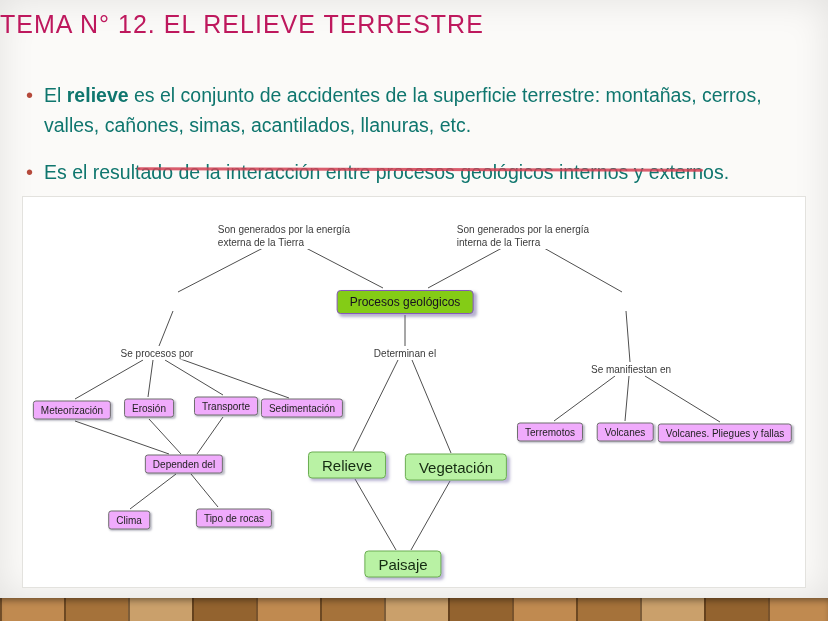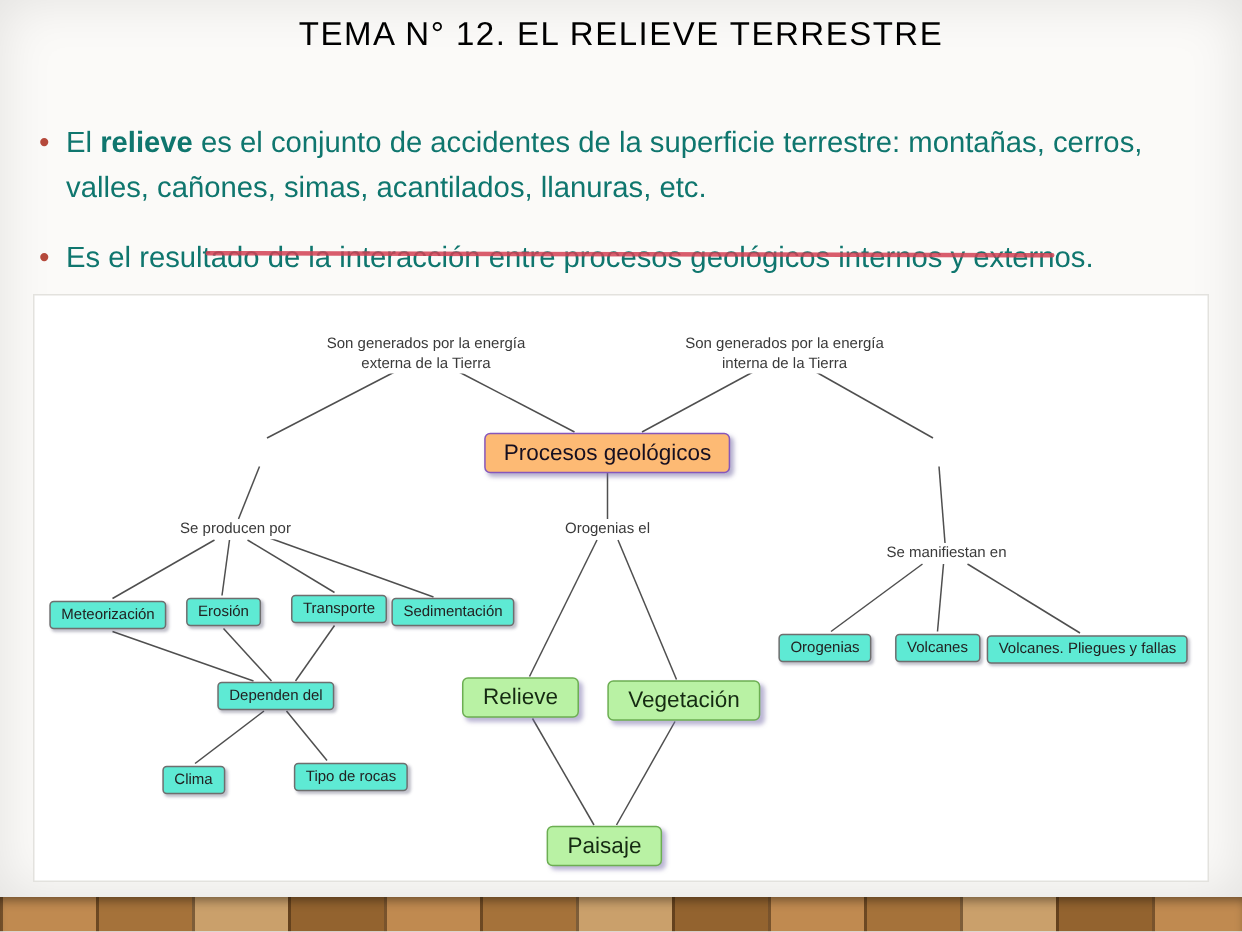--- a/index.html
+++ b/index.html
@@ -15,59 +15,59 @@
       repeating-linear-gradient(90deg, #c08a50 0 64px, #a5723a 64px 128px, #caa06b 128px 192px, #93632f 192px 256px);
     box-shadow: inset 0 5px 7px -3px rgba(0,0,0,.45);
   }
   .slide{
     position:absolute;left:0;top:0;right:0;bottom:23px;
     background:#fbfaf8;
     box-shadow: inset 0 0 36px rgba(0,0,0,.10);
   }
   .title{
     position:absolute;left:0;top:10px;width:100%;
-    text-align:center;font-size:22px;letter-spacing:1px;
-    color:#000000;font-weight:400;
+    font-size:25px;letter-spacing:1px;
+    color:#be185d;font-weight:400;
   }
   .bullets{position:absolute;left:26px;top:80px;width:760px;}
   .bullet-row{display:flex;gap:11px;margin-bottom:17px;}
   .bullet-dot{color:#b5493b;font-size:20px;line-height:30px;flex:0 0 auto;}
   .bullet-text{font-size:19.5px;line-height:30px;color:#0f766e;width:748px;}
   .bullet-text b{font-weight:bold;}
   .strike{
     position:absolute;left:137px;top:168px;width:566px;height:2.5px;
     background:#d24054;opacity:.85;transform:rotate(.15deg);border-radius:2px;
   }
   .cmap{
     position:absolute;left:22px;top:196px;width:784px;height:392px;
     background:#ffffff;border:1px solid #e3e2de;box-sizing:border-box;
   }
   .cmap svg{position:absolute;left:0;top:0;}
   .n{position:absolute;transform:translate(-50%,-50%);white-space:nowrap;z-index:2;}
   .phrase{
-    font-size:10px;color:#3a3a3a;text-align:center;line-height:1.3;
+    font-size:10px;color:#3a3a3a;line-height:1.3;
     white-space:pre-line;background:#fff;padding:0 2px;
   }
   .nbox{
-    font-size:10px;color:#222;background:#5eead4;border:1px solid #6e6e6e;
+    font-size:10px;color:#222;background:#f0abfc;border:1px solid #6e6e6e;
     border-radius:3px;padding:3px 7px;
     box-shadow:1.5px 1.5px 2px rgba(60,60,90,.32);
   }
   .ngreen-sm{
     font-size:9px;color:#1d2e1a;background:#baf2a6;border:1px solid #5fa44a;
     border-radius:4px;padding:2px 7px;
     box-shadow:2px 2px 2.5px rgba(120,110,175,.5);
   }
   .ngreen-lg{
     font-size:15px;color:#152b12;background:#b9f2a4;border:1px solid #6cae52;
     border-radius:4px;padding:4px 13px;
     box-shadow:2.5px 2.5px 3px rgba(120,110,170,.5);
   }
   .npurple{
-    font-size:15px;color:#160f20;background:#fdba74;border:1px solid #8657bb;
+    font-size:12px;color:#160f20;background:#84cc16;border:1px solid #8657bb;
     border-radius:4px;padding:4px 12px;
     box-shadow:2.5px 2.5px 3px rgba(110,100,160,.5);
   }
   line{stroke:#4f4f4f;stroke-width:1;}
 </style>
 </head>
 <body>
 
 <div class="stage">
   <div class="slide">
@@ -118,37 +118,37 @@
         <line x1="622" y1="179" x2="697" y2="225"></line>
       </svg>
 
       <div class="n phrase" style="left:261px;top:39px">Son generados por la energía
 externa de la Tierra</div>
       <div class="n phrase" style="left:500px;top:39px">Son generados por la energía
 interna de la Tierra</div>
 
       <div class="n npurple" style="left:382px;top:105px">Procesos geológicos</div>
 
-      <div class="n phrase" style="left:134px;top:156px">Se producen por</div>
-      <div class="n phrase" style="left:382px;top:156px">Orogenias el</div>
+      <div class="n phrase" style="left:134px;top:156px">Se procesos por</div>
+      <div class="n phrase" style="left:382px;top:156px">Determinan el</div>
       <div class="n phrase" style="left:608px;top:172px">Se manifiestan en</div>
 
       <div class="n nbox" style="left:49px;top:213px">Meteorización</div>
       <div class="n nbox" style="left:126px;top:211px">Erosión</div>
       <div class="n nbox" style="left:203px;top:209px">Transporte</div>
       <div class="n nbox" style="left:279px;top:211px">Sedimentación</div>
 
       <div class="n nbox" style="left:161px;top:267px">Dependen del</div>
       <div class="n nbox" style="left:106px;top:323px">Clima</div>
       <div class="n nbox" style="left:211px;top:321px">Tipo de rocas</div>
 
       <div class="n ngreen-lg" style="left:324px;top:268px">Relieve</div>
       <div class="n ngreen-lg" style="left:433px;top:270px">Vegetación</div>
       <div class="n ngreen-lg" style="left:380px;top:367px">Paisaje</div>
 
-      <div class="n nbox" style="left:527px;top:235px">Orogenias</div>
+      <div class="n nbox" style="left:527px;top:235px">Terremotos</div>
       <div class="n nbox" style="left:602px;top:235px">Volcanes</div>
       <div class="n nbox" style="left:702px;top:236px">Volcanes. Pliegues y fallas</div>
     </div>
 
   </div>
   <div class="wood"></div>
 </div>
 
 </body></html>

